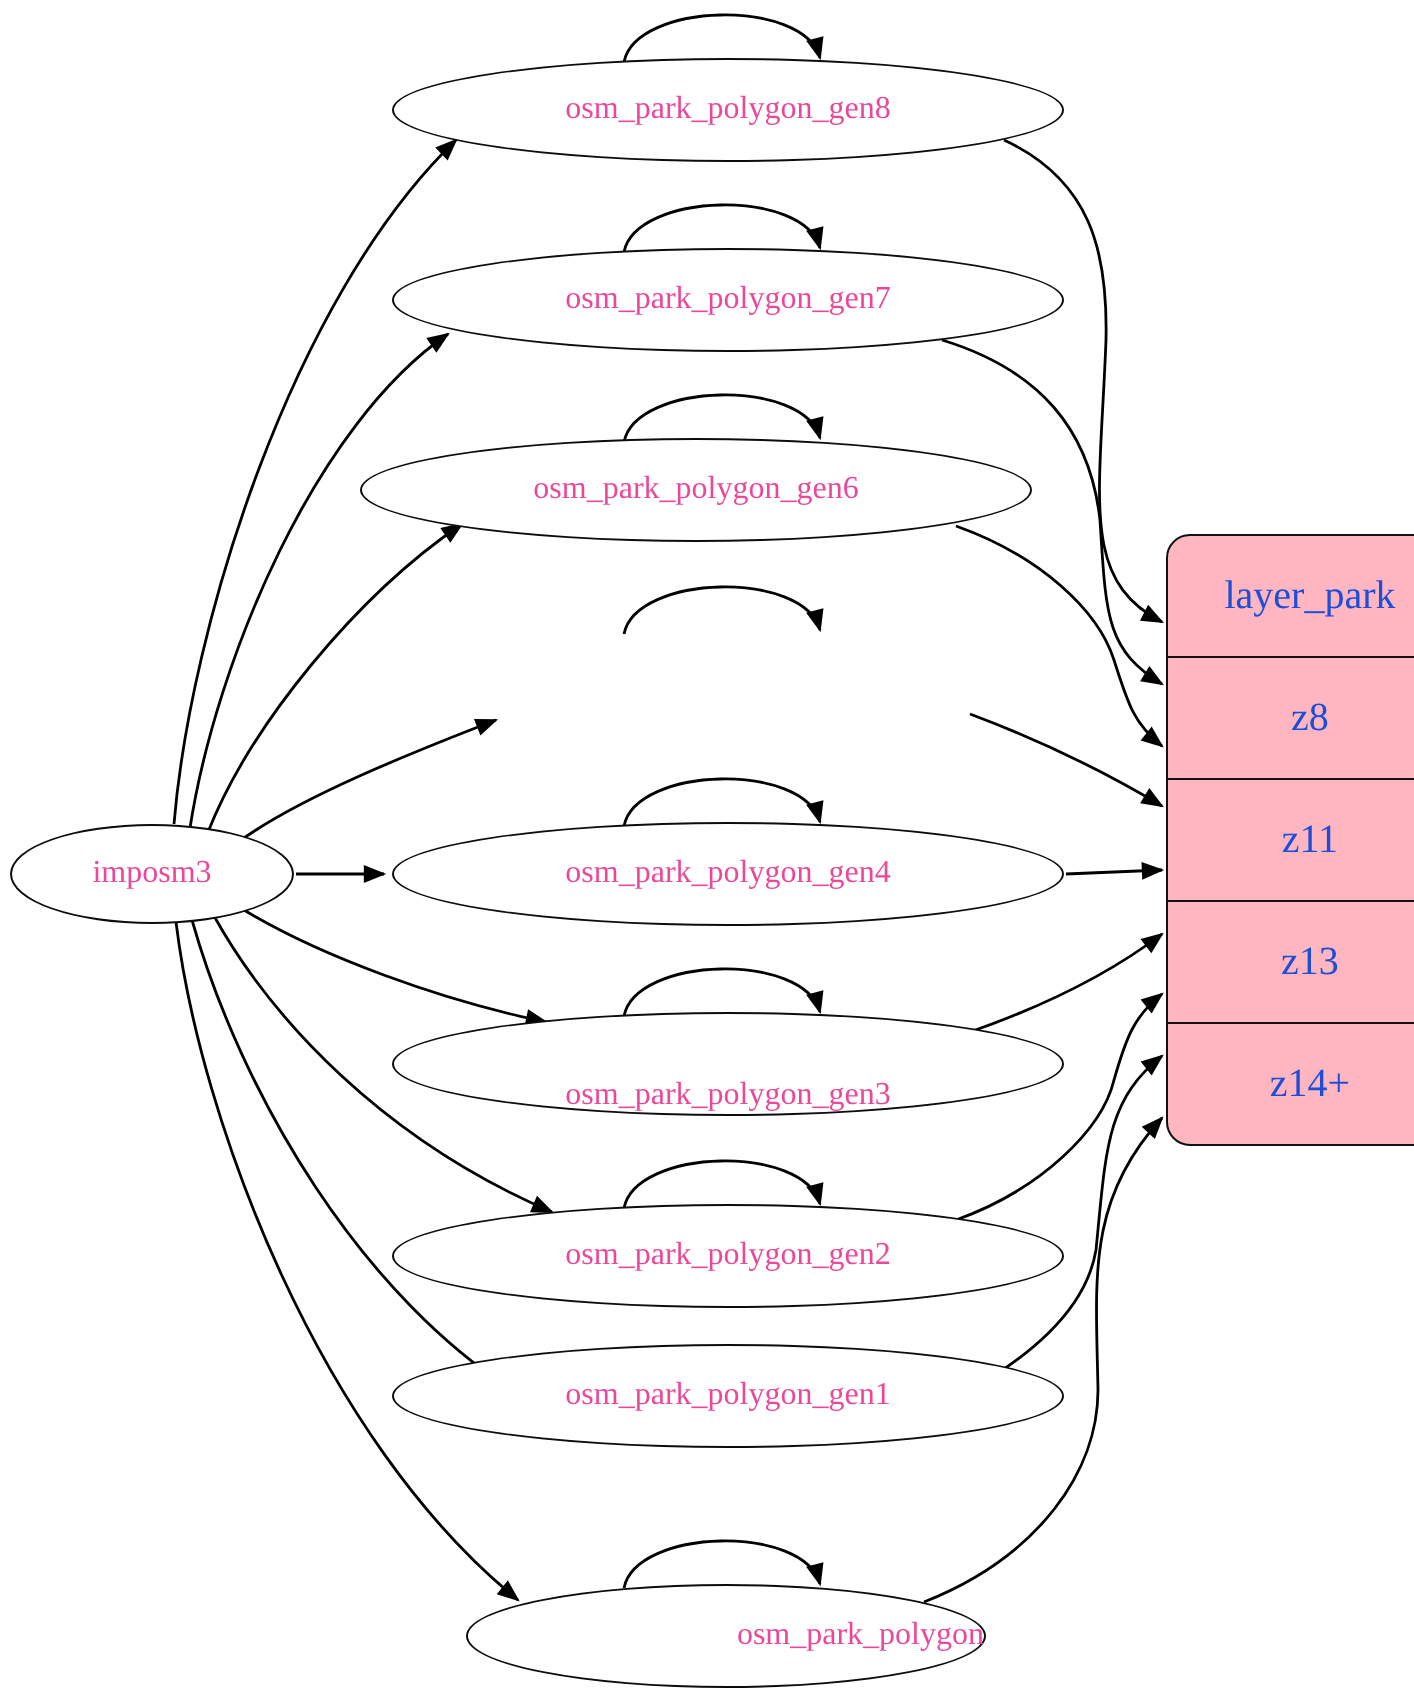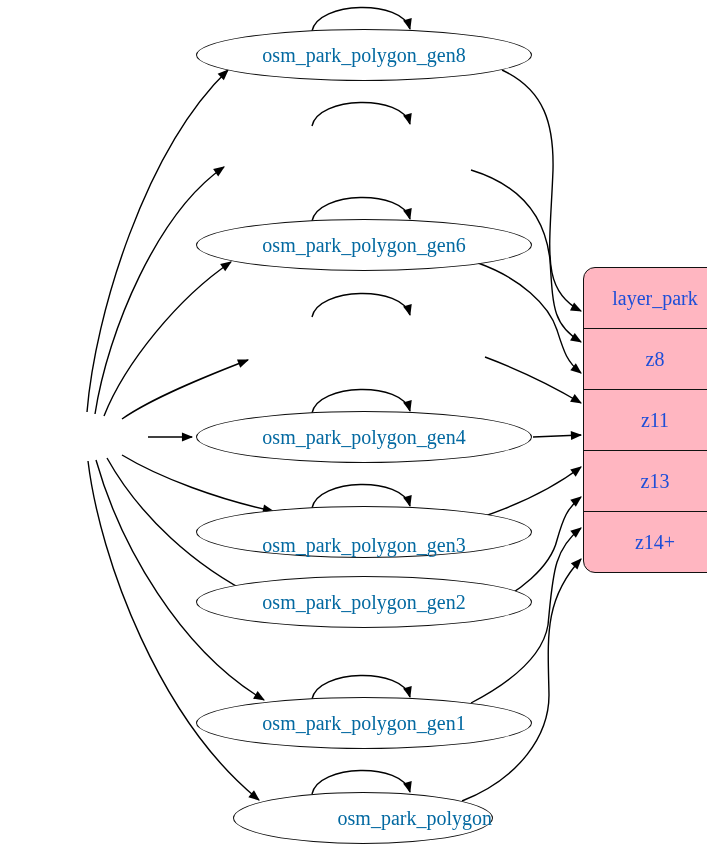--- a/index.html
+++ b/index.html
@@ -10,21 +10,21 @@
     font-family:"Liberation Serif","DejaVu Serif",serif;
     overflow:hidden;
   }
   #edges{position:absolute;left:0;top:0;width:707px;height:851px;}
   .enode{
     position:absolute;
     border:1.3px solid #0d0d0d;
     border-radius:50%;
     background:#ffffff;
     display:flex;align-items:center;justify-content:center;
-    font-size:20px;color:#0369a1;
+    font-size:16px;color:#ec4899;
     box-sizing:border-box;
     white-space:nowrap;
   }
   #layer-table{
     position:absolute;
     left:583px;top:267px;width:144px;height:306px;
     background:#ffb6c1;
     border:1.4px solid #111111;
     border-radius:12px;
     box-sizing:border-box;
@@ -72,37 +72,43 @@
       <path d="M 312,126 C 318,96 402,94 410,124" fill="none" stroke="#000000" stroke-width="1.4" marker-end="url(#ah)"></path>
       <path d="M 312,221 C 318,191 402,189 410,219" fill="none" stroke="#000000" stroke-width="1.4" marker-end="url(#ah)"></path>
       <path d="M 312,317 C 318,287 402,285 410,315" fill="none" stroke="#000000" stroke-width="1.4" marker-end="url(#ah)"></path>
       <path d="M 312,413 C 318,383 402,381 410,411" fill="none" stroke="#000000" stroke-width="1.4" marker-end="url(#ah)"></path>
       <path d="M 312,508 C 318,478 402,476 410,506" fill="none" stroke="#000000" stroke-width="1.4" marker-end="url(#ah)"></path>
       <path d="M 312,604 C 318,574 402,572 410,602" fill="none" stroke="#000000" stroke-width="1.4" marker-end="url(#ah)"></path>
       <path d="M 312,699 C 318,669 402,667 410,697" fill="none" stroke="#000000" stroke-width="1.4" marker-end="url(#ah)"></path>
       <path d="M 312,794 C 318,764 402,762 410,792" fill="none" stroke="#000000" stroke-width="1.4" marker-end="url(#ah)"></path>
     </svg>
 
+  <div class="enode" style="left:5px;top:412px;width:142px;height:50px;">
+    <span>imposm3</span>
+  </div>
 
   <div class="enode" style="left:196px;top:29px;width:336px;height:52px;">
     <span>osm_park_polygon_gen8</span>
   </div>
-  <div class="enode" style="left:196px;top:219px;width:336px;height:52px;font-family:Liberation Serif, serif;">
+  <div class="enode" style="left:196px;top:124px;width:336px;height:52px;">
+    <span>osm_park_polygon_gen7</span>
+  </div>
+  <div class="enode" style="left:180px;top:219px;width:336px;height:52px;font-family:Liberation Serif, serif;">
     <span>osm_park_polygon_gen6</span>
   </div>
   <div class="enode" style="left:196px;top:411px;width:336px;height:52px;">
     <span>osm_park_polygon_gen4</span>
   </div>
   <div class="enode" style="left:196px;top:506px;width:336px;height:52px;align-items:flex-end;">
     <span>osm_park_polygon_gen3</span>
   </div>
-  <div class="enode" style="left:196px;top:576px;width:336px;height:52px;">
+  <div class="enode" style="left:196px;top:602px;width:336px;height:52px;">
     <span>osm_park_polygon_gen2</span>
   </div>
-  <div class="enode" style="left:196px;top:697px;width:336px;height:52px;text-align:center;">
+  <div class="enode" style="left:196px;top:672px;width:336px;height:52px;text-align:center;">
     <span>osm_park_polygon_gen1</span>
   </div>
   <div class="enode" style="left:233px;top:792px;width:260px;height:52px;justify-content:flex-end;">
     <span>osm_park_polygon</span>
   </div>
 
   <div id="layer-table">
     <div class="trow">
       <span>layer_park</span>
     </div>

